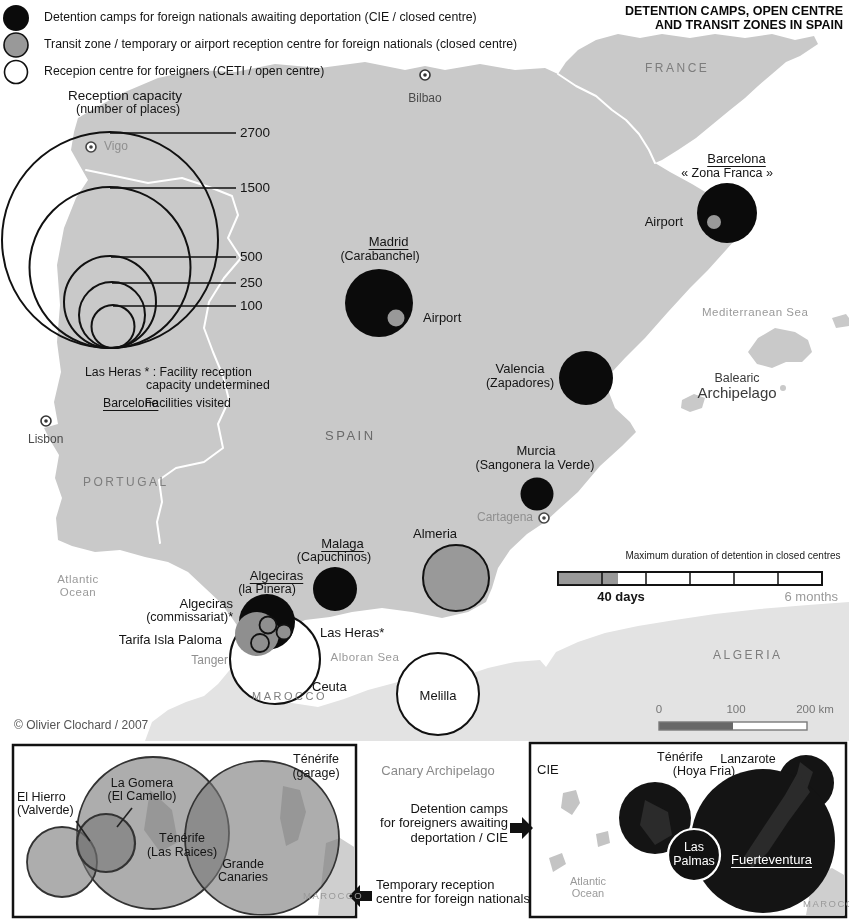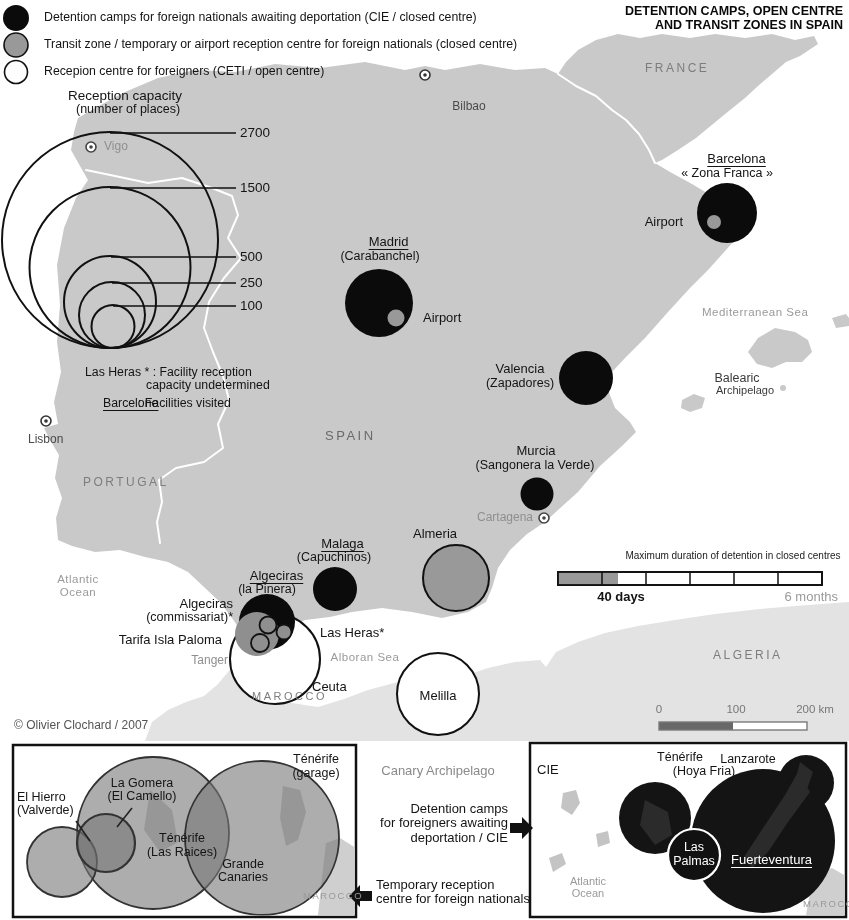--- a/index.html
+++ b/index.html
@@ -222,24 +222,24 @@
   <div class="lbl country" style="left:645px;top:62px;">FRANCE</div>
   <div class="lbl country" style="left:325px;top:429px;font-size:13px;color:#6a6a6a;text-align:center;">SPAIN</div>
   <div class="lbl country" style="left:83px;top:476px;">PORTUGAL</div>
   <div class="lbl country" style="left:713px;top:649px;">ALGERIA</div>
   <div class="lbl country" style="left:252px;top:691px;font-size:11px;">MAROCCO</div>
 
   <div class="lbl sea c" style="left:78px;top:573px;">Atlantic</div>
   <div class="lbl sea c" style="left:78px;top:586px;">Ocean</div>
   <div class="lbl sea" style="left:672px;top:306px;margin-left:30px;">Mediterranean Sea</div>
   <div class="lbl c" style="left:737px;top:372px;font-size:12.5px;color:#3a3a3a;">Balearic</div>
-  <div class="lbl c" style="left:737px;top:385px;font-size:11px;color:#3a3a3a;margin-left:8px;">Archipelago</div>
+  <div class="lbl c" style="left:737px;top:385px;font-size:15px;color:#3a3a3a;">Archipelago</div>
   <div class="lbl sea c" style="left:365px;top:651px;">Alboran Sea</div>
 
-  <div class="lbl town c" style="left:425px;top:100px;margin-left:44px;">Bilbao</div>
+  <div class="lbl town c" style="left:425px;top:92px;">Bilbao</div>
   <div class="lbl towng" style="left:104px;top:140px;">Vigo</div>
   <div class="lbl town" style="left:28px;top:433px;">Lisbon</div>
   <div class="lbl towng" style="left:477px;top:511px;">Cartagena</div>
   <div class="lbl towng r" style="left:228px;top:654px;">Tanger</div>
 
   <div class="lbl c u" style="left:728px;top:152px;">Barcelona</div>
   <div class="lbl c sm" style="left:727px;top:167px;">« Zona Franca »</div>
   <div class="lbl r" style="left:683px;top:215px;">Airport</div>
 
   <div class="lbl c u" style="left:380px;top:235px;">Madrid</div>

